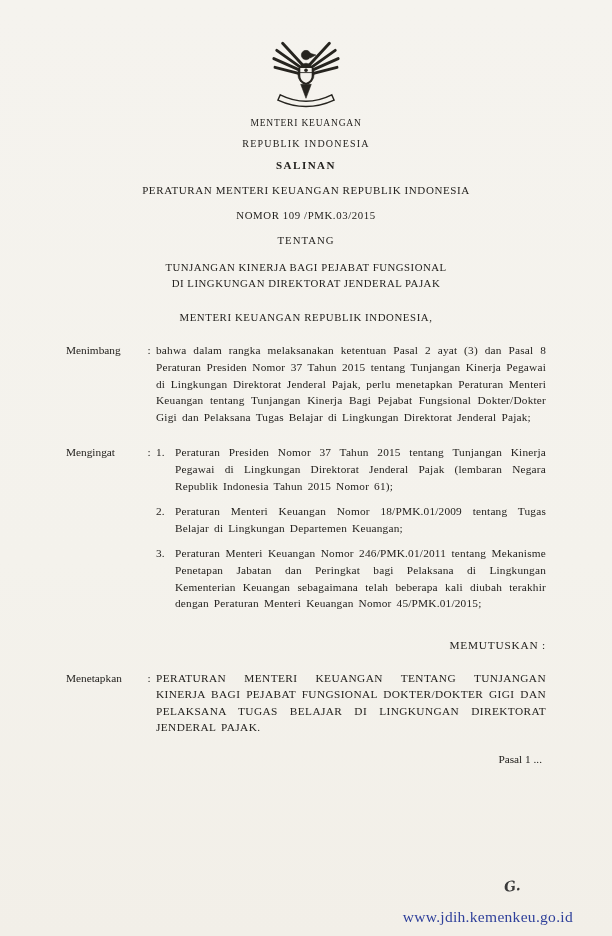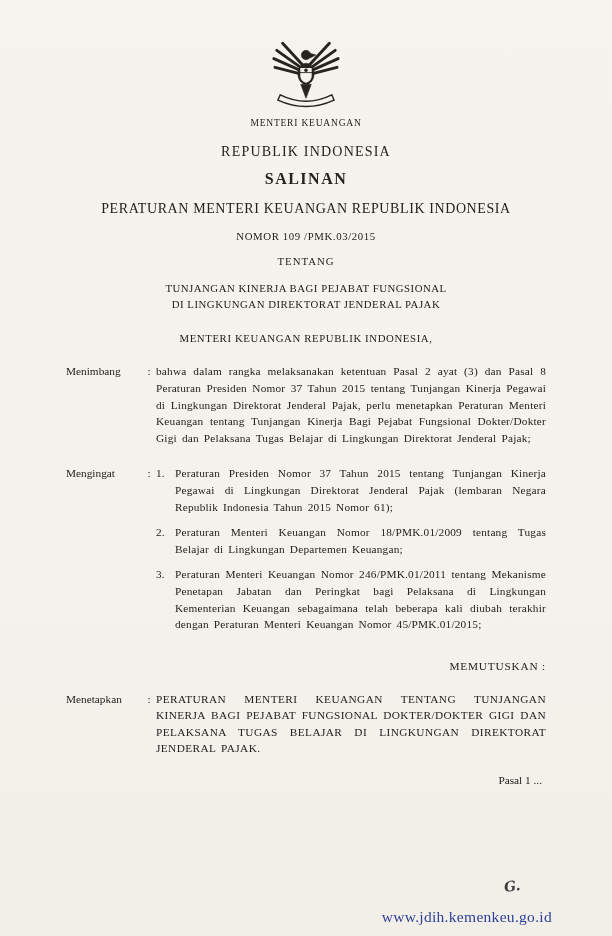--- a/index.html
+++ b/index.html
@@ -14,23 +14,23 @@
     color:#24221f;
     overflow:hidden;
   }
   .content { padding:30px 66px 0 66px; }
 
   .center { text-align:center; }
   .emblem-wrap { text-align:center; margin-top:4px; }
   .emblem-wrap svg { display:inline-block; }
 
   .ministry   { font-size:9.5px; letter-spacing:.8px; margin-top:4px; }
-  .republic   { font-size:14px; letter-spacing:1.2px; margin-top:16px;text-align:center; }
-  .salinan    { font-size:16px; font-weight:bold; letter-spacing:1.5px; margin-top:10px; }
-  .reg-title  { font-size:14px; letter-spacing:.6px; margin-top:13px; }
+  .republic   { font-size:10px; letter-spacing:1.2px; margin-top:10px;text-align:center; }
+  .salinan    { font-size:11px; font-weight:bold; letter-spacing:1.5px; margin-top:10px; }
+  .reg-title  { font-size:11px; letter-spacing:.6px; margin-top:13px; }
   .reg-number { font-size:10.8px; letter-spacing:.6px; margin-top:13px; }
   .tentang    { font-size:10.8px; letter-spacing:1px; margin-top:13px; }
   .subject    { font-size:10.8px; letter-spacing:.5px; margin-top:13px; line-height:1.5; }
   .grace      { font-size:10.8px; letter-spacing:.6px; margin-top:17px; }
   .minister   { font-size:10.8px; letter-spacing:.6px; margin-top:20px; }
 
   .clause { display:flex; align-items:flex-start; margin-top:19px; font-size:11.3px; line-height:1.47; }
   .clause-label { width:76px; flex:0 0 76px; }
   .clause-colon { width:14px; flex:0 0 14px; text-align:center; }
   .clause-text  { flex:1; text-align:justify; letter-spacing:.2px; word-spacing:2px; }
@@ -45,21 +45,21 @@
 
   .pasal-next { text-align:right; font-size:11.3px; margin-top:17px; padding-right:4px; }
 
   .paraf {
     position:absolute; right:92px; bottom:42px;
     font-size:14px; font-style:italic; font-weight:bold;
     transform:rotate(-8deg); color:#3a3a3a;
     font-family:"DejaVu Serif",serif;
   }
   .website {
-    position:absolute; right:60px; bottom:10px;
+    position:absolute; right:39px; bottom:10px;
     font-size:15.5px; color:#2e3f9a;
     font-family:"Liberation Serif",serif;
     letter-spacing:.3px;
   }
 </style>
 </head>
 <body>
 
 <div class="page">
   <div class="content">

